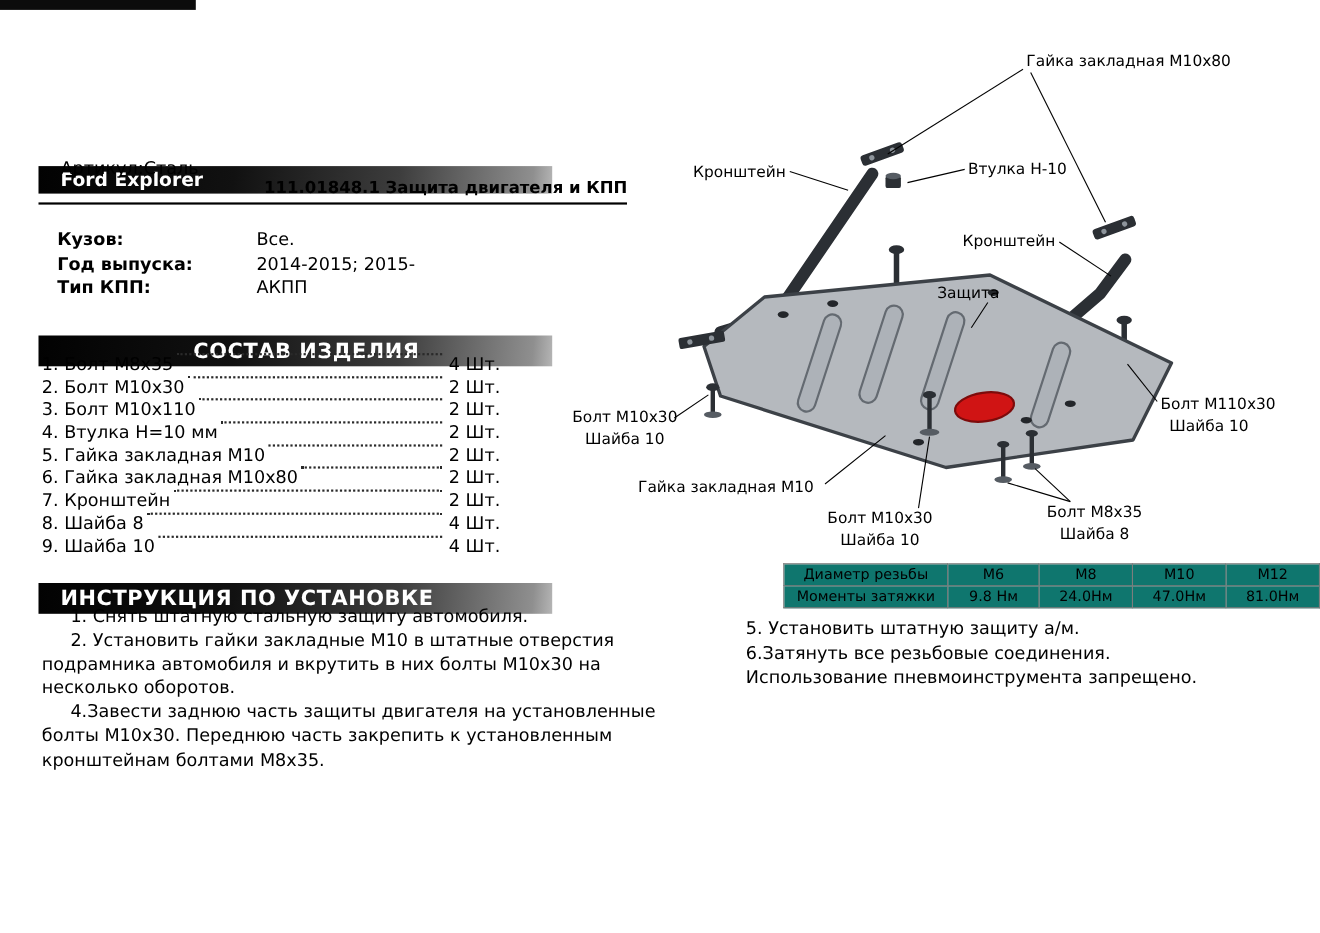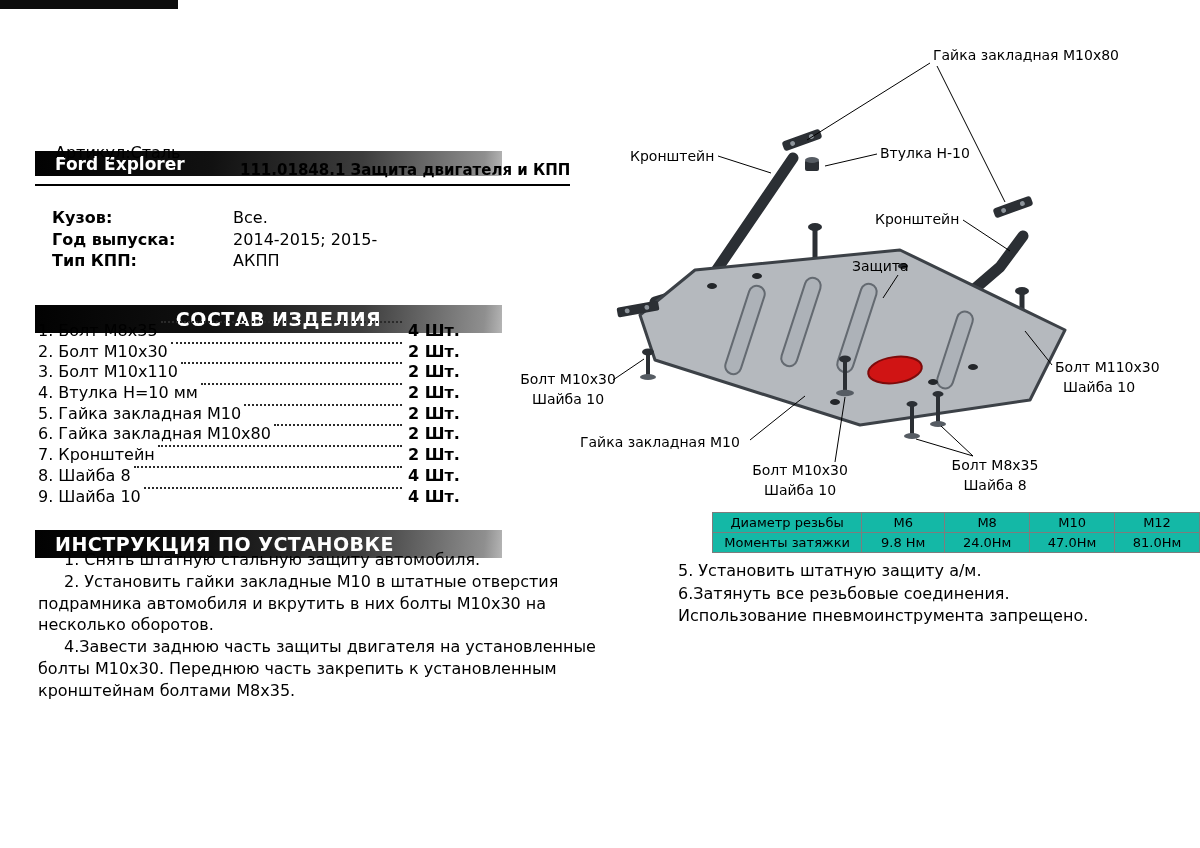--- a/index.html
+++ b/index.html
@@ -18,28 +18,28 @@
   .banner-section{height:28px;font-size:19px;padding-left:20px;letter-spacing:0.5px;}
   .article-label{left:55px;top:143px;font-size:16px;font-weight:normal;}
   .article-value{left:240px;top:161px;font-size:15px;font-weight:bold;}
   .article-rule{left:35px;top:184px;width:535px;height:2px;background:#000;}
   .specs{left:52px;top:207px;font-size:16px;line-height:21.5px;}
   .specs .spec-label{display:inline-block;width:176px;font-weight:bold;}
   .parts{left:38px;top:321px;width:428px;font-size:16px;}
   .part-row{display:flex;align-items:flex-start;height:20.7px;}
   .part-name{white-space:nowrap;}
   .leader{flex:1;border-bottom:2px dotted #2a2a2a;margin:0 6px 3px 3px;min-width:10px;}
-  .part-qty{width:58px;white-space:nowrap;font-weight:bold;}
+  .part-qty{width:58px;white-space:nowrap;}
   .instructions{left:38px;top:549px;width:580px;font-size:16px;line-height:21.8px;}
   .instructions p{margin:0;text-indent:26px;}
   .final-steps{left:678px;top:560px;width:520px;font-size:16px;line-height:22.5px;}
   .final-steps p{margin:0;}
   .torque{left:712px;top:512px;border-collapse:collapse;font-size:13px;}
   .torque td{
-    border:1px solid #7d7d7d;background:#14b8a6;text-align:center;
+    border:1px solid #7d7d7d;background:#0f766e;text-align:center;
     height:19px;padding:0 4px;
   }
   .torque td.c0{width:146px;}
   .torque td.cn{width:78px;}
   svg text{font-family:"DejaVu Sans","Liberation Sans",sans-serif;font-size:14px;fill:#000;}
   .leaders path{stroke:#000;stroke-width:1;fill:none;}
 </style>
 </head>
 <body>
 

